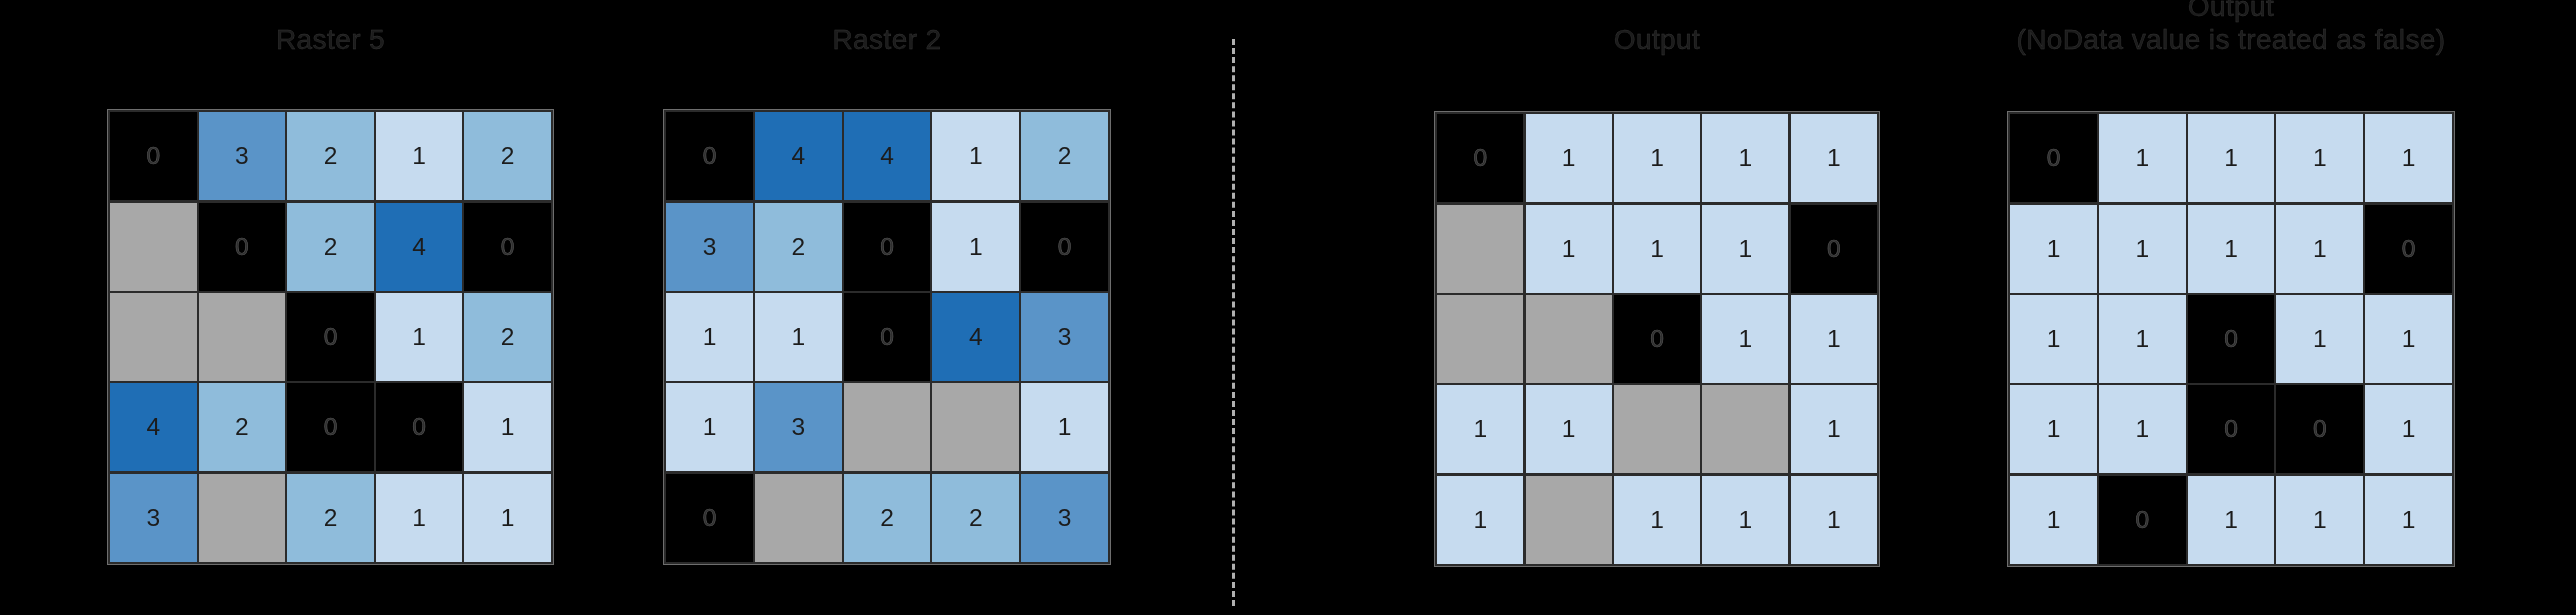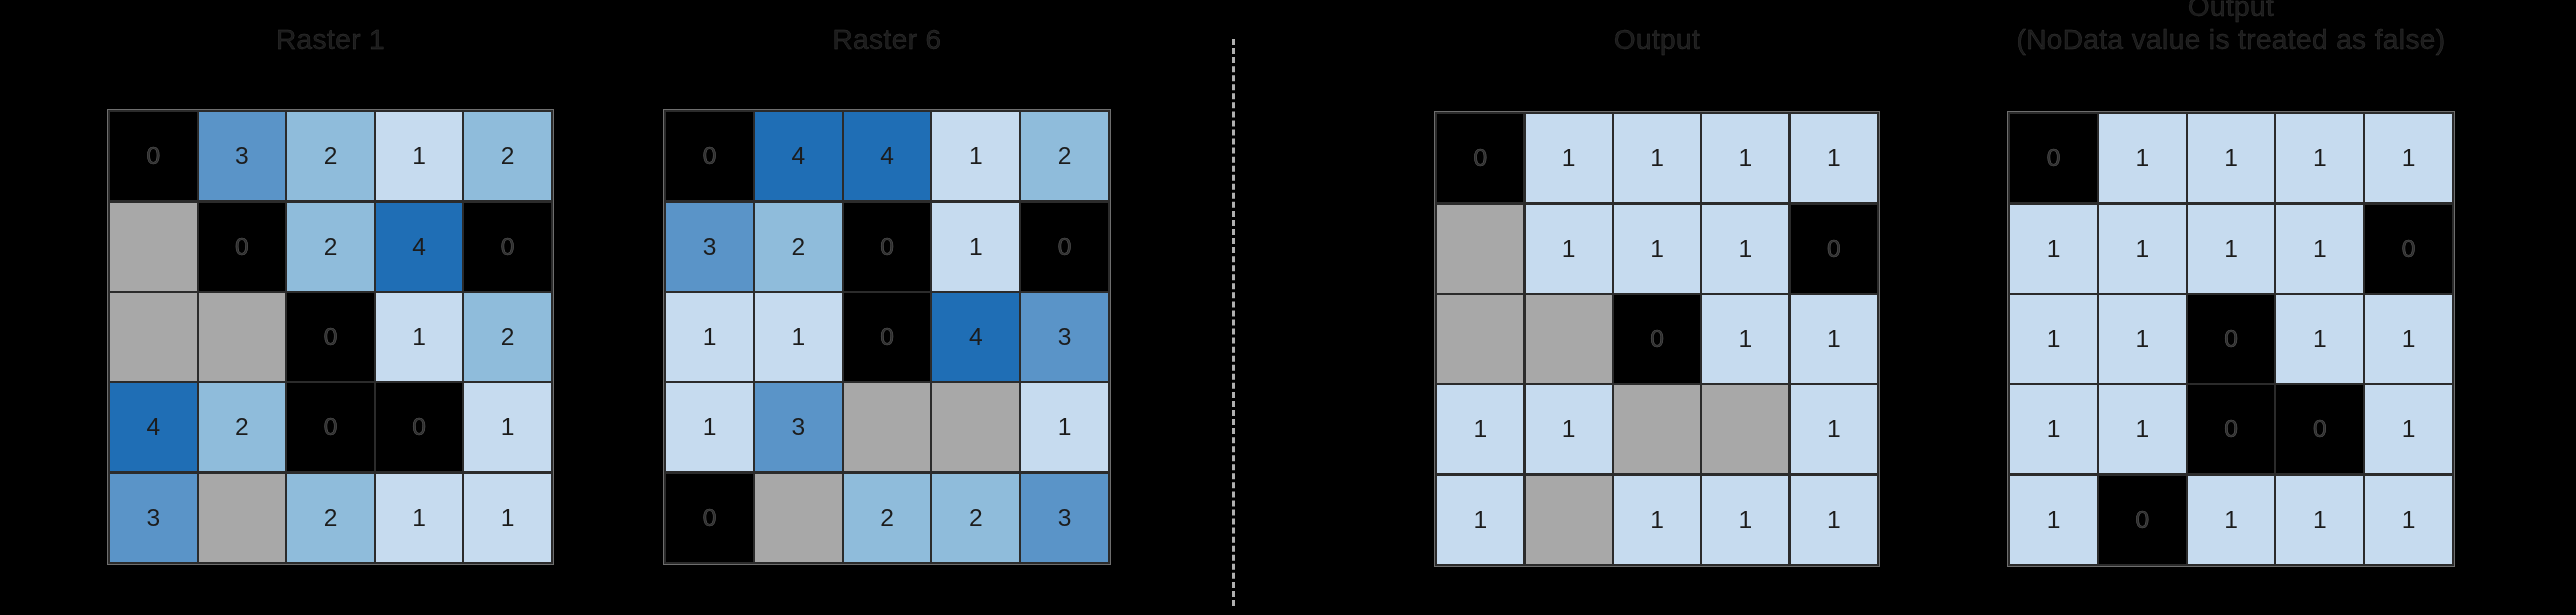--- a/index.html
+++ b/index.html
@@ -52,21 +52,21 @@
     left:1232px;top:39px;
     width:0;height:567px;
     border-left:3px dashed #cfcfcf;
     opacity:0.85;
   }
 </style>
 </head>
 <body>
 
 <div class="panel" style="left:75px;top:15px;width:445px;height:567px;">
-  <div class="panel-title" style="top:7.5px;">Raster 1</div>
+  <div class="panel-title" style="top:7.5px;">Raster 5</div>
   <div class="grid" style="left:0;top:95px;width:445px;height:454px;">
       <div class="cell v0">0</div>
       <div class="cell v3">3</div>
       <div class="cell v2">2</div>
       <div class="cell v1">1</div>
       <div class="cell v2">2</div>
       <div class="cell nd"></div>
       <div class="cell v0">0</div>
       <div class="cell v2">2</div>
       <div class="cell v4">4</div>
@@ -83,21 +83,21 @@
       <div class="cell v1">1</div>
       <div class="cell v3">3</div>
       <div class="cell nd"></div>
       <div class="cell v2">2</div>
       <div class="cell v1">1</div>
       <div class="cell v1">1</div>
     </div>
 </div>
 
 <div class="panel" style="left:631px;top:15px;width:446px;height:567px;">
-  <div class="panel-title" style="top:7.5px;">Raster 6</div>
+  <div class="panel-title" style="top:7.5px;">Raster 2</div>
   <div class="grid" style="left:0;top:95px;width:446px;height:454px;">
       <div class="cell v0">0</div>
       <div class="cell v4">4</div>
       <div class="cell v4">4</div>
       <div class="cell v1">1</div>
       <div class="cell v2">2</div>
       <div class="cell v3">3</div>
       <div class="cell v2">2</div>
       <div class="cell v0">0</div>
       <div class="cell v1">1</div>

